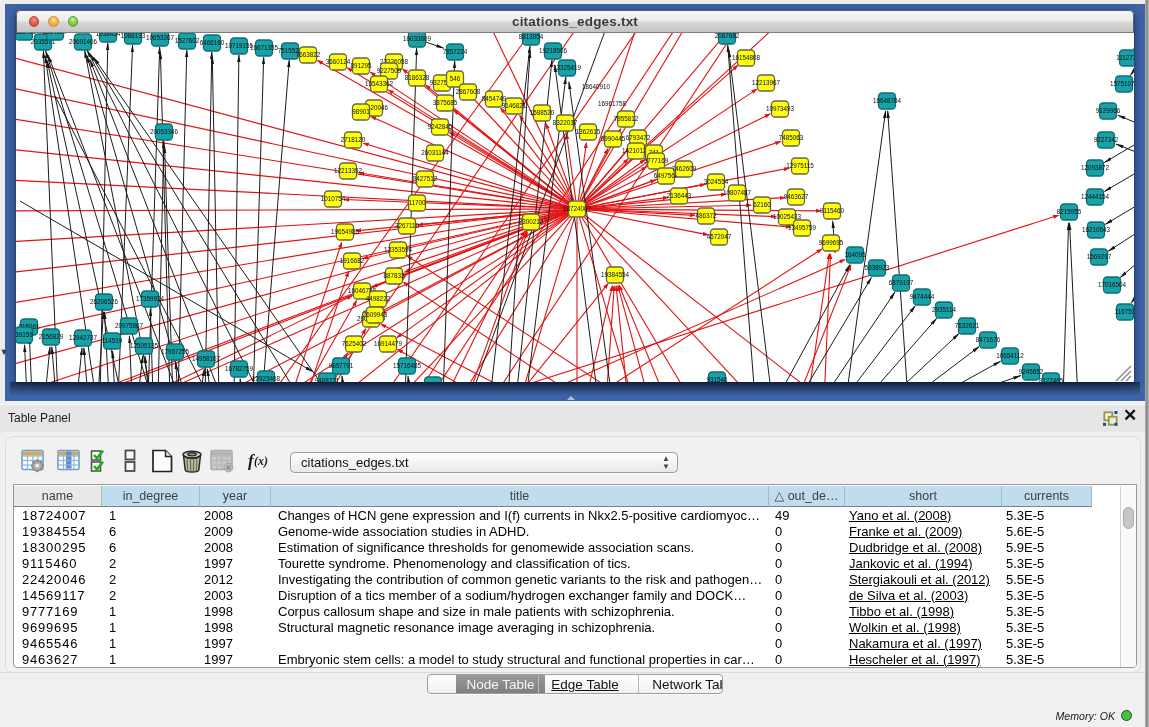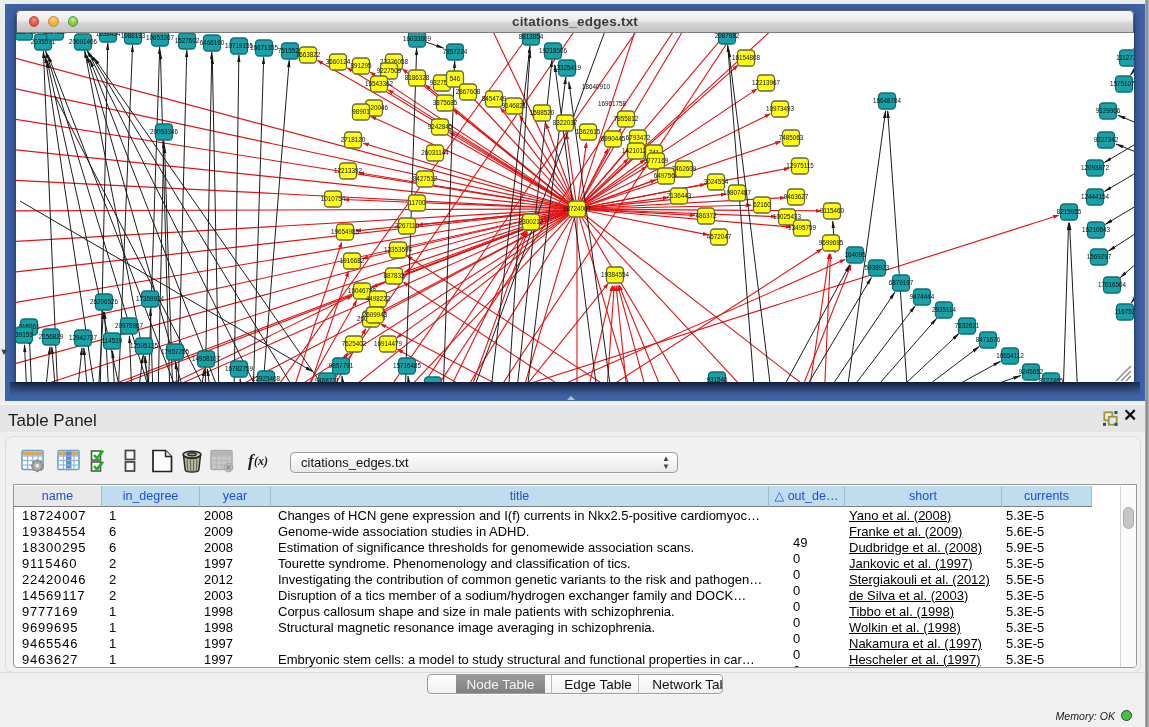--- a/index.html
+++ b/index.html
@@ -29,57 +29,57 @@
 .nt { fill:#18a2a8; stroke:#0d6f74; stroke-width:1.3; }
 .ny { fill:#ffff0d; stroke:#666646; stroke-width:1.3; }
 .nl { font:6.3px "Liberation Sans",sans-serif; fill:#0e0e12; text-anchor:middle; }
 #winshadow { left:10px; top:382px; width:1130px; height:14px;
   background:linear-gradient(rgba(13,20,38,.62), rgba(13,20,38,0)); }
 
 
 #tablepanel { left:0; top:401px; width:1145px; height:326px; background:#f0f0f0; }
 #tp-head { left:0; top:3px; width:1145px; height:28px; background:#e6e6e6;
   border-top:1px solid #f8f8f8; }
-#tp-head .lbl { position:absolute; left:8px; top:6px; font-size:17px; color:#1c1c1c; }
+#tp-head .lbl { position:absolute; left:8px; top:6px; font-size:12px; color:#1c1c1c; }
 #tp-float { left:1103px; top:10px; }
 #tp-close { left:1121px; top:4px; font-size:17px; font-weight:bold; color:#111; width:18px; text-align:center; }
 #content { left:5px; top:35px; width:1136px; height:237px; background:#f1f1f1;
   border:1px solid #dcdcdc; border-radius:8px; }
 
 
 #toolbar { left:14px; top:447px; width:1120px; height:30px; }
 .tbi { position:absolute; top:2px; }
 #combo { left:290px; top:452px; width:388px; height:21px; border:1px solid #9b9b9b; border-radius:4.5px;
   background:linear-gradient(#ffffff,#f2f2f2 60%,#e9e9e9); box-shadow:0 1px 0 rgba(255,255,255,.7);
   font-size:13px; color:#111; line-height:19px; padding-left:10px; }
 #combo .arr { position:absolute; right:7px; top:2px; font-size:8px; line-height:8px; color:#444; letter-spacing:0; }
 
 
 #tbl { left:13px; top:484px; width:1124px; height:184px; background:#fff;
   border:1px solid #979797; border-radius:0 0 4px 4px; overflow:hidden; }
 #thead { position:absolute; left:0; top:1px; height:21px; width:1122px; }
 .th { position:absolute; top:0; height:21px; background:#bfddee; border-right:1px solid #9dbccd;
-  border-bottom:1px solid #808080; font-size:12.5px; color:#1d4ed8; text-align:center; line-height:20px; }
+  border-bottom:1px solid #808080; font-size:12.5px; color:#404040; text-align:center; line-height:20px; }
 .th.gray { background:#e9e9e9; border-right:1px solid #b5b5b5; }
 .row { position:absolute; left:0; width:1122px; height:16px; font-size:13px; color:#000; white-space:nowrap; }
 .row span { position:absolute; top:0.5px; }
 .c0 { left:8px; letter-spacing:.8px; } .c1 { left:95px; } .c2 { left:190px; } .c3 { left:264px; }
-.c4 { left:779px;margin-top:27px; } .c5 { left:835px;text-decoration:underline; } .c6 { left:992px; }
+.c4 { left:761px; } .c5 { left:835px;text-decoration:underline; } .c6 { left:992px; }
 #vsb { position:absolute; left:1106px; top:1px; width:16px; height:182px; background:#fafafa;
   border-left:1px solid #d4d4d4; }
 #vsb .thumb { position:absolute; left:2px; top:21px; width:11px; height:22px; background:#c6c6c6;
   border:1px solid #aaaaaa; border-radius:6px; }
 
 
 #tabsline { left:0; top:672px; width:1145px; height:1px; background:#dadada; }
 #segctl { left:427px; top:674px; width:296px; height:20px; border:1px solid #9e9e9e; border-radius:4px;
   background:linear-gradient(#ffffff,#f1f1f1); box-shadow:0 1px 0 rgba(255,255,255,.8); overflow:hidden; }
 .seg { position:absolute; top:0; height:20px; font-size:13.5px; line-height:19px; text-align:center; color:#111;margin-left:28px; }
 #seg1 { left:0; width:89px; background:linear-gradient(#999999,#7d7d7d); color:#f5f5f5; }
-#seg2 { left:95px; width:93px; border-left:1px solid #b9b9b9; }
+#seg2 { left:82px; width:93px; border-left:1px solid #b9b9b9;text-decoration:underline; }
 #seg3 { left:182px; width:113px; border-left:1px solid #b9b9b9; }
 
 
 #status { left:0; top:701px; width:1145px; height:26px; }
 #status .mem { position:absolute; right:30px; top:9px; font-size:10.6px; color:#1a1a1a;font-style:italic; }
 
 #caret { left:567px; top:396px; width:0; height:0; border-left:4px solid transparent;
   border-right:4px solid transparent; border-bottom:4px solid #b7bfcc; }
 </style>
 </head>
@@ -936,21 +936,21 @@
         <span class="c4">0</span>
         <span class="c5">Dudbridge et al. (2008)</span>
         <span class="c6">5.9E-5</span>
       </div>
 <div class="row" style="top:70px;">
         <span class="c0">9115460</span>
         <span class="c1">2</span>
         <span class="c2">1997</span>
         <span class="c3">Tourette syndrome. Phenomenology and classification of tics.</span>
         <span class="c4">0</span>
-        <span class="c5">Jankovic et al. (1997)</span>
+        <span class="c5">Jankovic et al. (1994)</span>
         <span class="c6">5.3E-5</span>
       </div>
 <div class="row" style="top:86px;">
         <span class="c0">22420046</span>
         <span class="c1">2</span>
         <span class="c2">2012</span>
         <span class="c3">Investigating the contribution of common genetic variants to the risk and pathogen…</span>
         <span class="c4">0</span>
         <span class="c5">Stergiakouli et al. (2012)</span>
         <span class="c6">5.5E-5</span>

